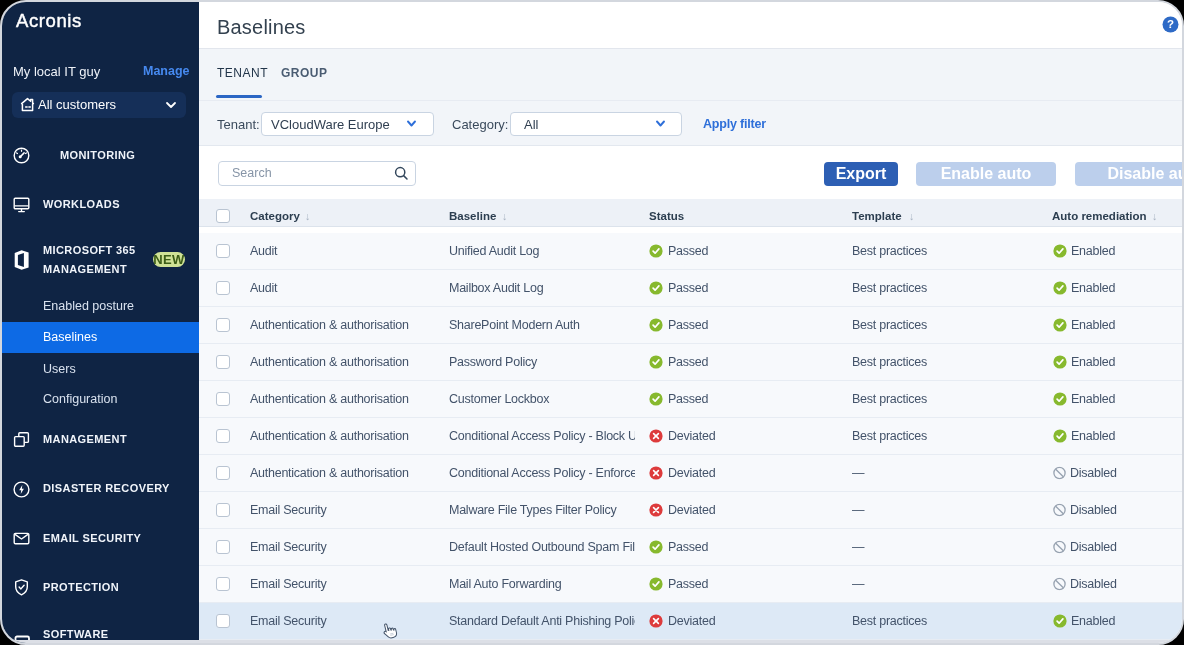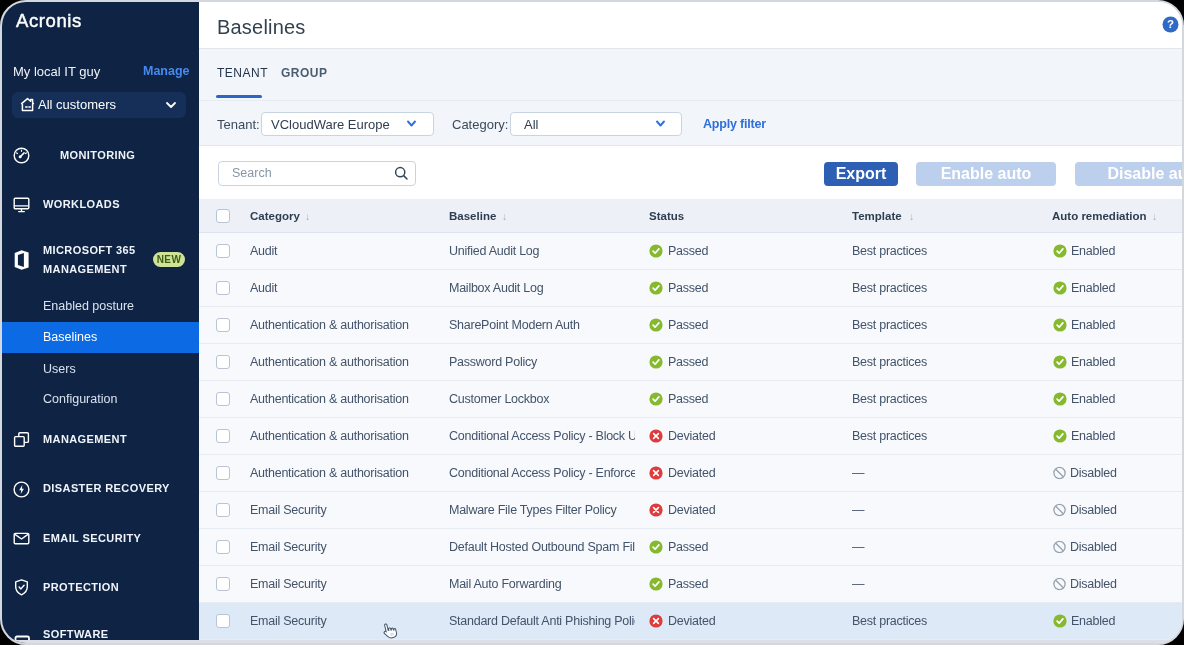--- a/index.html
+++ b/index.html
@@ -9,21 +9,21 @@
 .side{left:0;top:0;width:199px;height:645px;background:#0f2444;color:#eef2f8}
 .logo1{left:16px;top:10px;font-size:18.5px;font-weight:400;letter-spacing:.6px;color:#fff;-webkit-text-stroke:.45px #fff}
 .logo2{left:13px;top:31px;font-size:17.5px;font-weight:400;letter-spacing:.1px;color:#c3cfe0}
 .myit{left:13px;top:64px;font-size:13px;color:#eef2f8}
 .manage{top:64px;font-size:12.5px;font-weight:700;color:#4689ef}
 .custbox{left:12px;top:92px;width:174px;height:26px;background:#152f58;border-radius:6px}
 .custtxt{left:38px;top:97px;font-size:13px;color:#fff}
 .navcap{font-size:11px;font-weight:700;letter-spacing:.4px;color:#f0f4fa}
 .navsub{font-size:12.5px;color:#d9e2ef}
 .sel{left:2px;top:322px;width:197px;height:31px;background:#0d6ae5}
-.badge{left:153px;top:252px;width:32px;height:15px;background:#cfe296;border-radius:8px;color:#3c5d16;font-size:10px;font-weight:700;letter-spacing:.4px;text-align:center;line-height:15px}
+.badge{left:153px;top:252px;width:32px;height:15px;background:#cfe296;border-radius:8px;color:#3c5d16;font-size:13px;font-weight:700;letter-spacing:.4px;text-align:center;line-height:15px}
 
 .titlebar{left:199px;top:2px;width:983px;height:46px;background:#fff}
 .title{left:217px;top:16px;font-size:20px;color:#33414f;letter-spacing:.2px}
 .d1{left:199px;top:48px;width:985px;height:1px;background:#e2e6ed}
 .tabs{left:199px;top:49px;width:985px;height:51px;background:#f2f5f9}
 .tab1{left:217px;top:66px;font-size:12px;font-weight:400;letter-spacing:.5px;color:#22354a}
 .tab2{left:281px;top:66px;font-size:12px;font-weight:700;letter-spacing:.5px;color:#4a5c72}
 .underl{left:216px;top:95px;width:46px;height:3px;background:#2b66c4;border-radius:2px}
 .filters{left:199px;top:100px;width:985px;height:46px;background:#f2f5f9;border-top:1px solid #e7ebf2;border-bottom:1px solid #e3e8ef}
 .flab{font-size:13px;color:#3a4a5c}
@@ -31,21 +31,21 @@
 .seltxt{font-size:13px;color:#2f3e50}
 .applyf{left:703px;top:117px;font-size:12.5px;letter-spacing:-.2px;font-weight:700;color:#2e6fd9}
 .toolbar{left:199px;top:146px;width:985px;height:53px;background:#fff}
 .search{left:218px;top:161px;width:198px;height:25px;background:#fff;border:1px solid #c9d4e2;border-radius:4px}
 .stxt{left:232px;top:166px;font-size:12.5px;color:#8795a7}
 .btn{height:24px;border-radius:4px;color:#fff;font-size:16px;font-weight:700;text-align:center;line-height:24px}
 .b1{left:824px;top:162px;width:74px;background:#2d5fb4}
 .b2{left:916px;top:162px;width:140px;background:#bccfec}
 .b3{left:1075px;top:162px;width:160px;background:#bccfec}
 
-.thead{left:199px;top:199px;width:985px;height:34px;background:#edf1f7;border-bottom:1px solid #dce3ec}
+.thead{left:199px;top:199px;width:985px;height:28px;background:#edf1f7;border-bottom:1px solid #dce3ec}
 .th{position:absolute;top:11px;font-size:11.5px;font-weight:700;color:#2c3e50}
 .arr{position:absolute;top:11px;font-size:10.5px;color:#a8b3c2}
 .rows{left:199px;top:233px;width:1166px;height:407px}
 .row{position:relative;width:985px;height:37px;background:#f7f9fc;border-bottom:1px solid #e7ecf3}
 .row.hl{background:#dde9f6}
 .cell{position:absolute;top:50%;transform:translateY(-50%);font-size:12.5px;letter-spacing:-.25px;color:#43536a;white-space:nowrap}
 .ccat{left:51px}
 .cbase{left:250px;width:186px;overflow:hidden}
 .cstat{left:469px}
 .ctmpl{left:653px}

